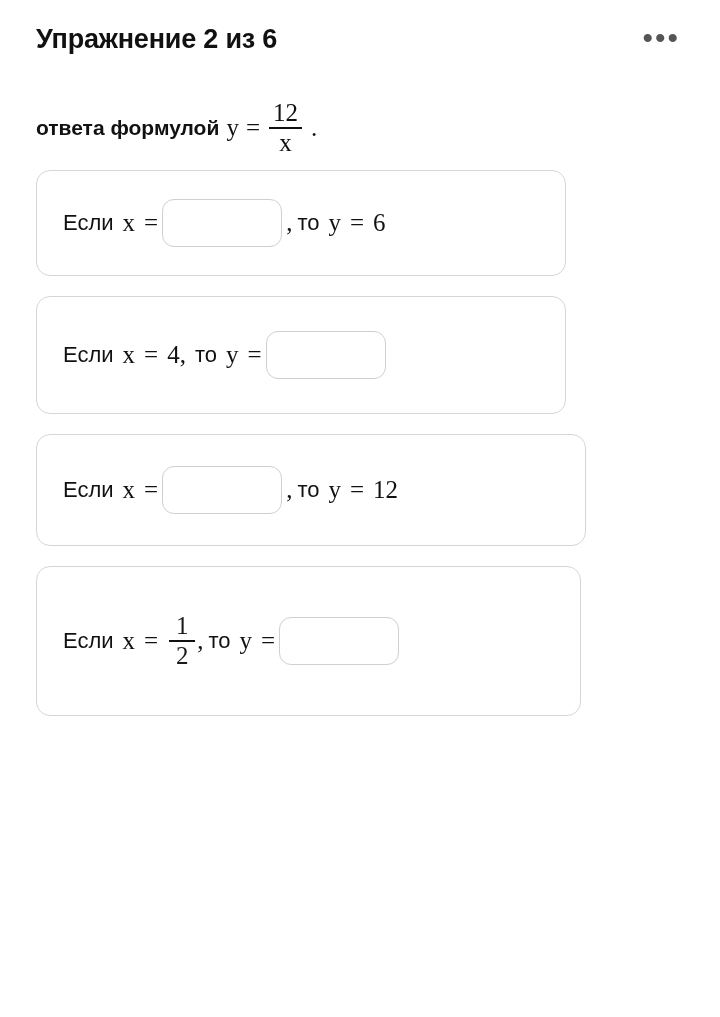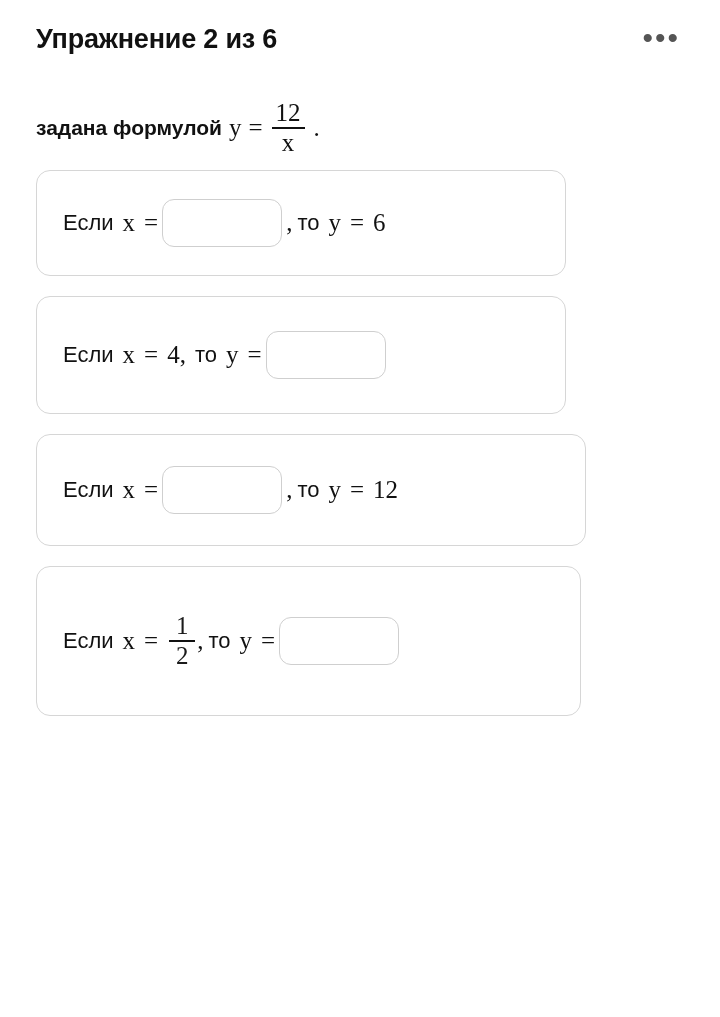--- a/index.html
+++ b/index.html
@@ -159,21 +159,21 @@
 
 <div class="page">
 
   <div class="header">
     <div class="exercise-title">Упражнение 2 из 6</div>
     <div class="menu-dots">•••</div>
   </div>
 
   <div class="task">
     <div class="task-line2">
-      <span>задана формулой</span>
+      <span>ответа формулой</span>
       <span class="mathvar">y</span>
       <span class="mathvar">=</span>
       <span class="frac">
         <span class="num">12</span>
         <span class="bar"></span>
         <span class="den">x</span>
       </span>
       <span class="mathvar">.</span>
     </div>
   </div>

